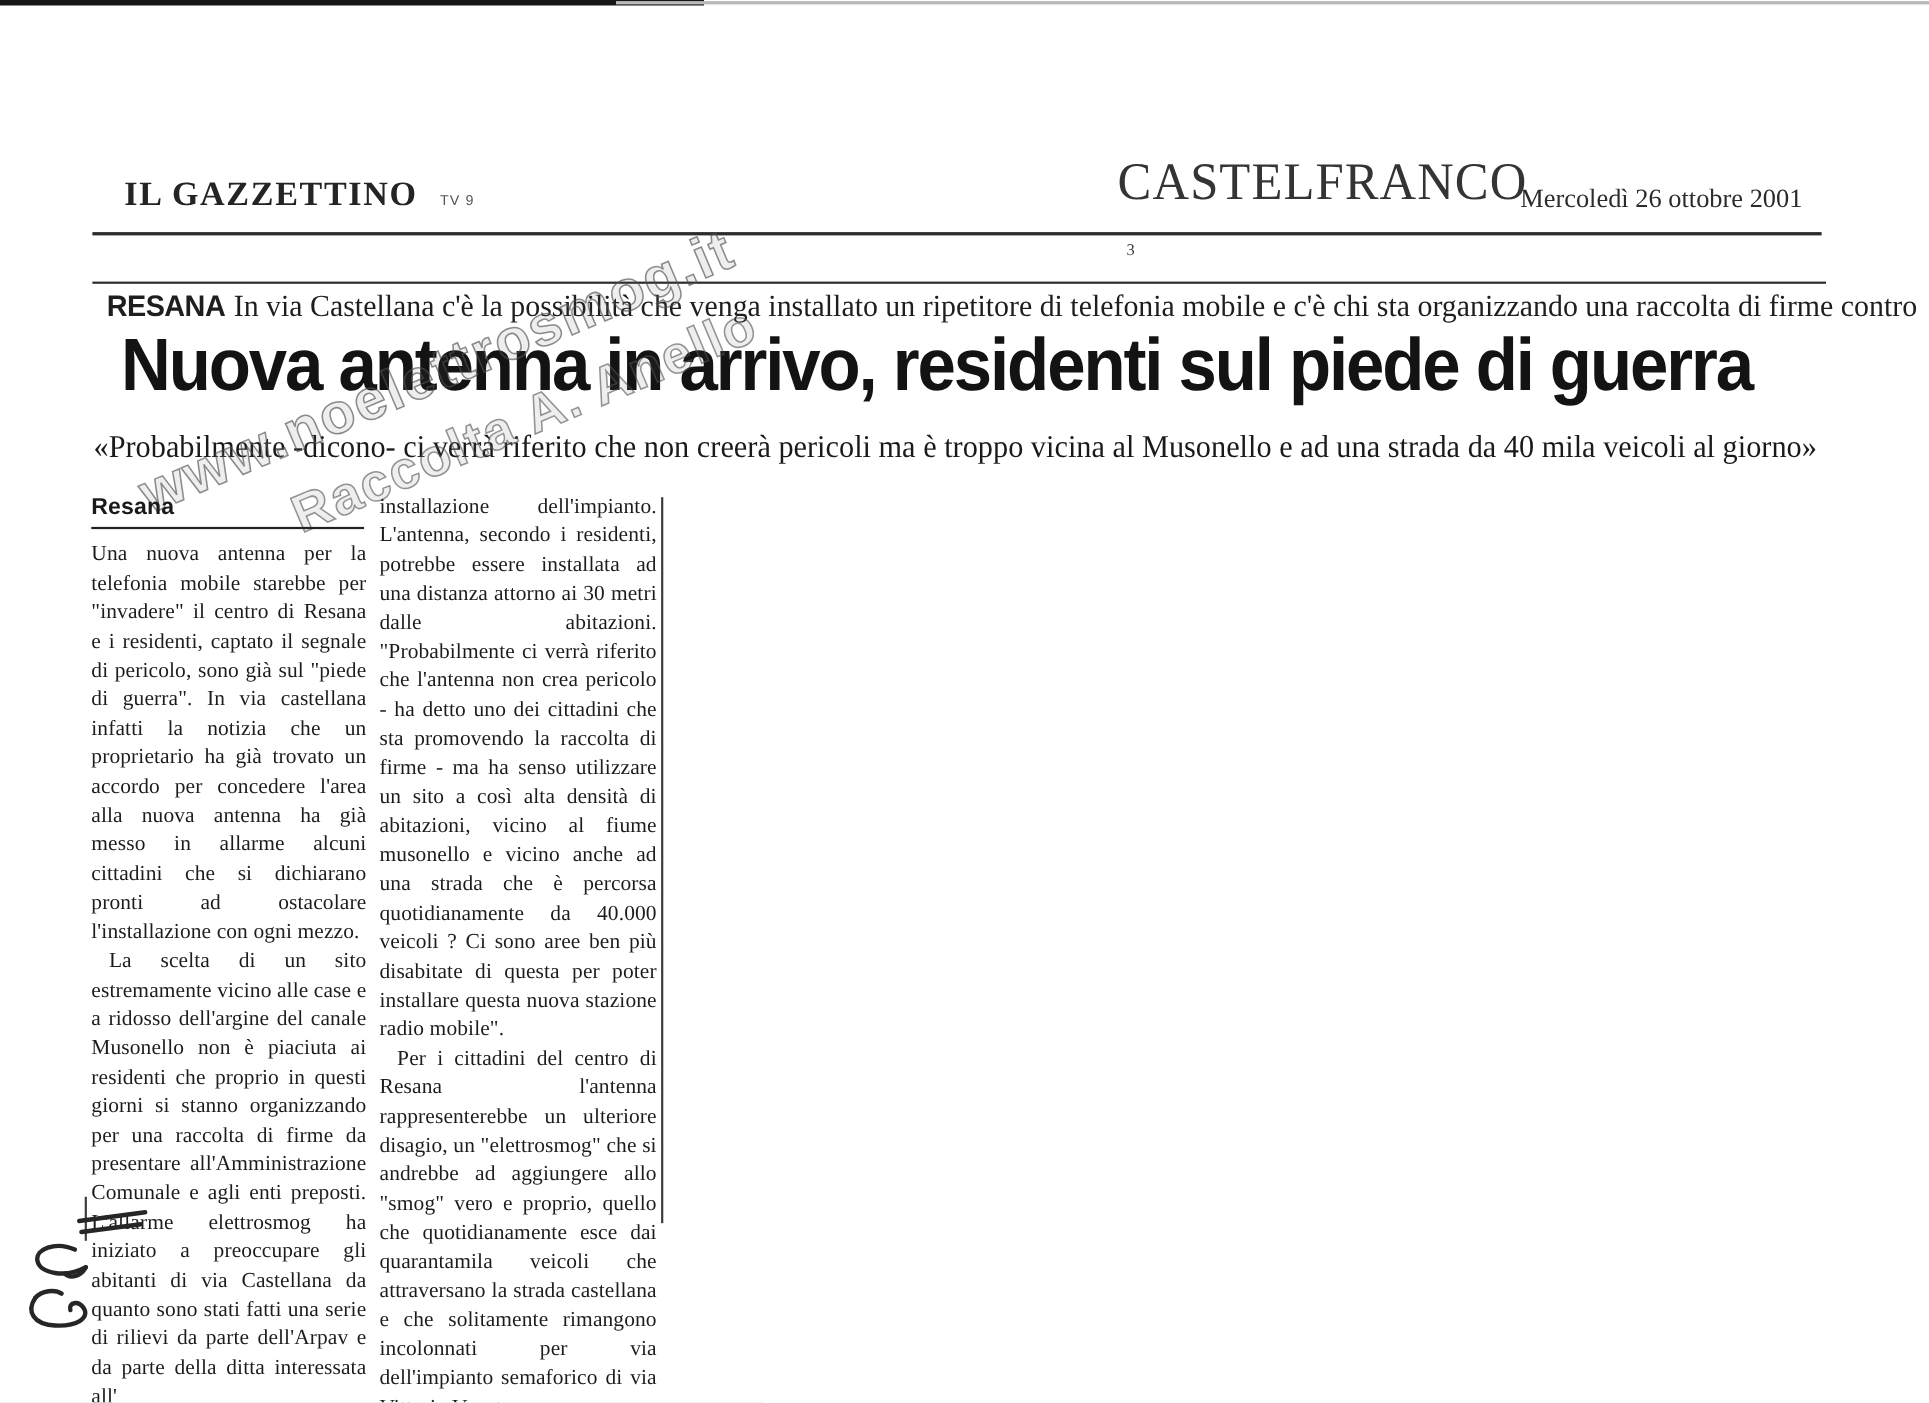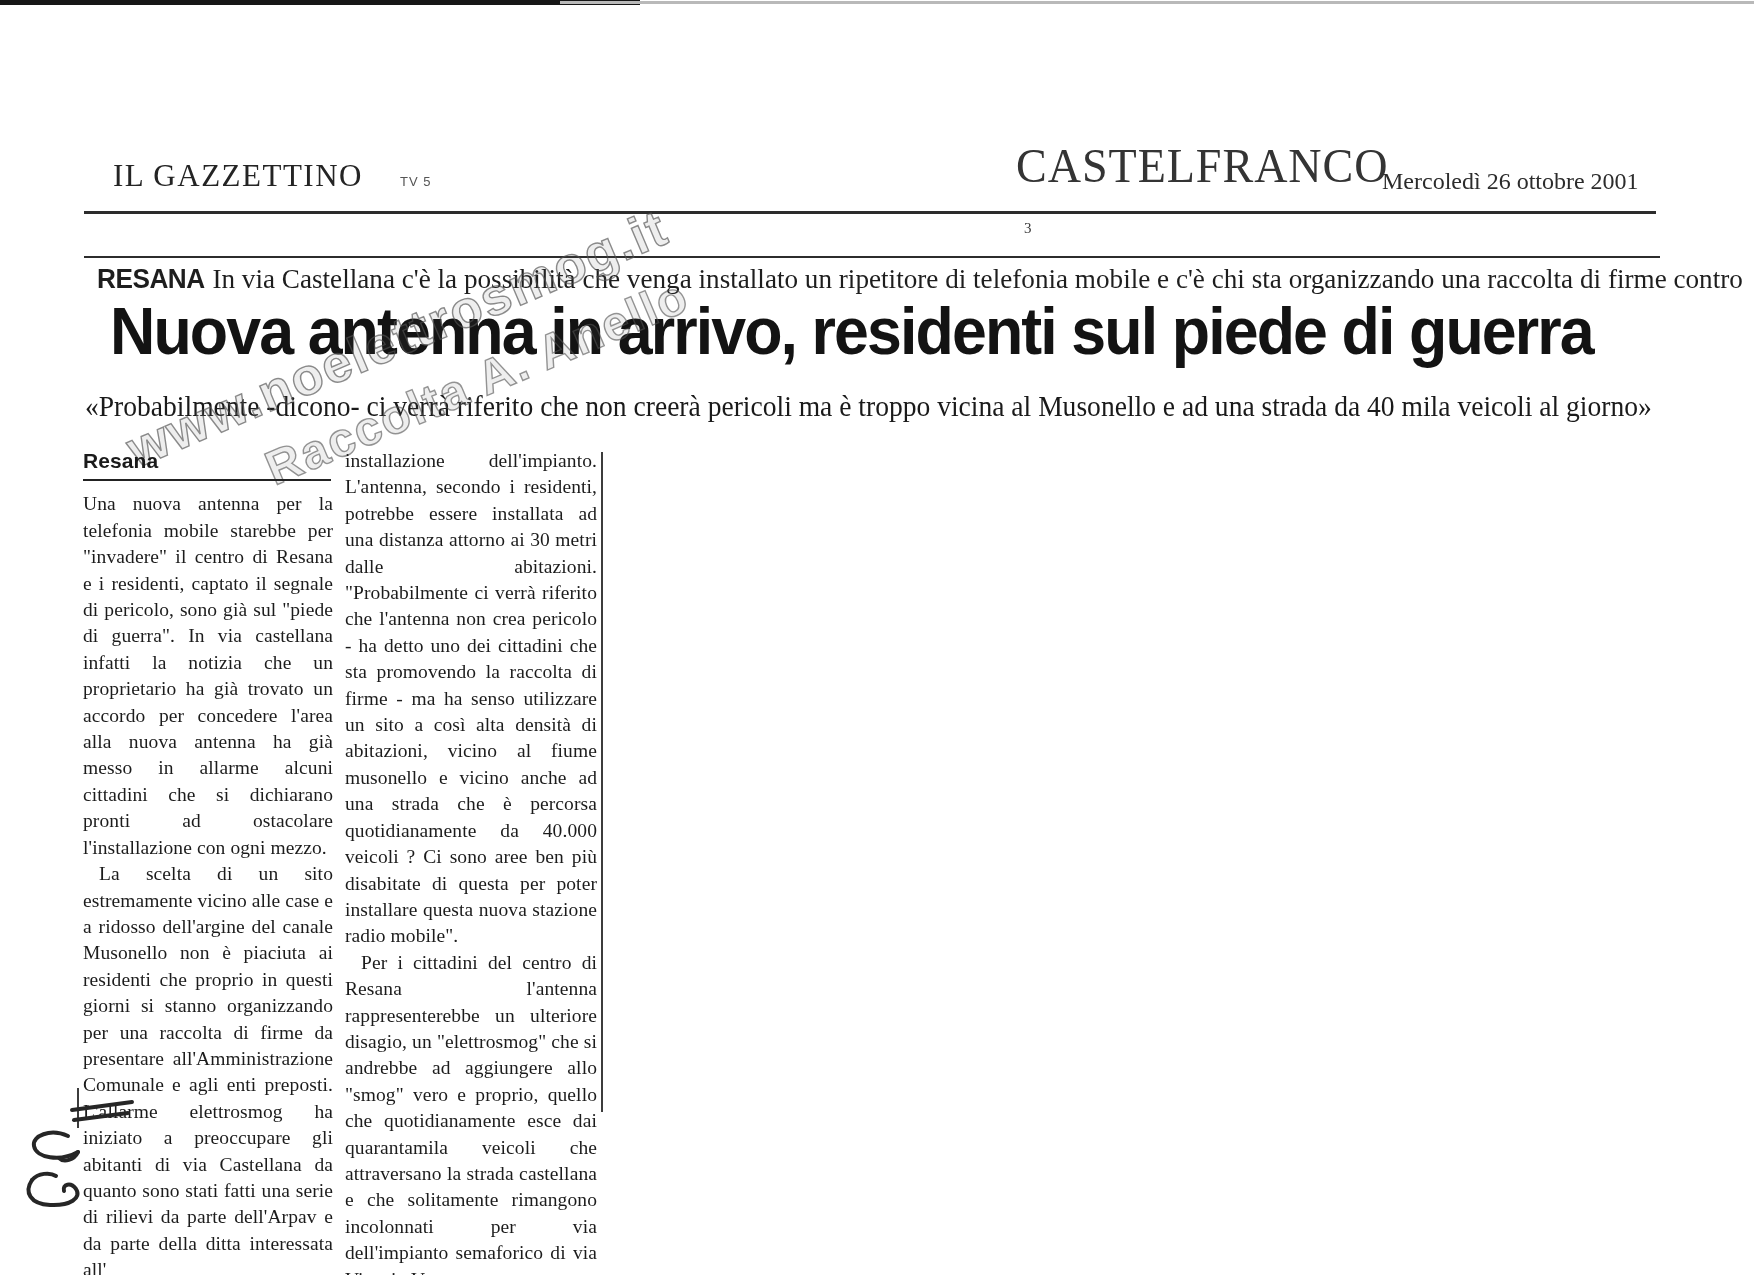--- a/index.html
+++ b/index.html
@@ -6,21 +6,21 @@
   .page{
     position:relative; width:1754px; height:1275px; background:#fff;
     overflow:hidden; font-family:"Liberation Serif", serif; color:#1c1c1c;
   }
   
   .scan-strip{position:absolute;left:0;top:0;width:640px;height:5px;background:#161616;}
   .scan-strip2{position:absolute;left:560px;top:1px;width:1194px;height:3px;background:#b9b9b9;}
   .superscript-artifact{position:absolute;left:1024px;top:220px;font-size:15px;color:#3a3a3a;font-family:"Liberation Serif",serif;}
   
   .publication{position:absolute;left:113px;top:158px;font-family:"Liberation Serif",serif;
-    font-weight:normal;font-size:31px;letter-spacing:1.5px;color:#242424;}
+    font-weight:bold;font-size:31px;letter-spacing:1.5px;color:#242424;}
   .edition{position:absolute;left:400px;top:174px;font-family:"Liberation Sans",sans-serif;
     font-size:13px;color:#555;letter-spacing:1px;}
   .section-title{position:absolute;left:1016px;top:138px;font-family:"Liberation Serif",serif;
     font-weight:400;font-size:48px;letter-spacing:1px;color:#343434;transform:scaleX(.96);transform-origin:left top;}
   .issue-date{position:absolute;left:1382px;top:168px;font-size:24px;color:#2c2c2c;}
   .rule{position:absolute;background:#2c2c2c;}
   .masthead-rule{left:84px;top:211px;width:1572px;height:3px;}
   .kicker-rule{left:84px;top:256px;width:1576px;height:2px;}
   
   .kicker{position:absolute;left:97px;top:263px;white-space:nowrap;font-size:28px;color:#1e1e1e;
@@ -55,21 +55,21 @@
 </style>
 </head>
 <body>
 
 <div class="page">
 
   <div class="scan-strip"></div>
   <div class="scan-strip2"></div>
 
   <span class="publication">IL GAZZETTINO</span>
-  <span class="edition">TV 5</span>
+  <span class="edition">TV 9</span>
   <span class="section-title">CASTELFRANCO</span>
   <span class="issue-date">Mercoledì 26 ottobre 2001</span>
   <div class="rule masthead-rule"></div>
 
   <div class="rule kicker-rule"></div>
   <div class="superscript-artifact">3</div>
   <div class="kicker">
     <b>RESANA</b><span>In via Castellana c'è la possibilità che venga installato un ripetitore di telefonia mobile e c'è chi sta organizzando una raccolta di firme contro</span>
   </div>
 

